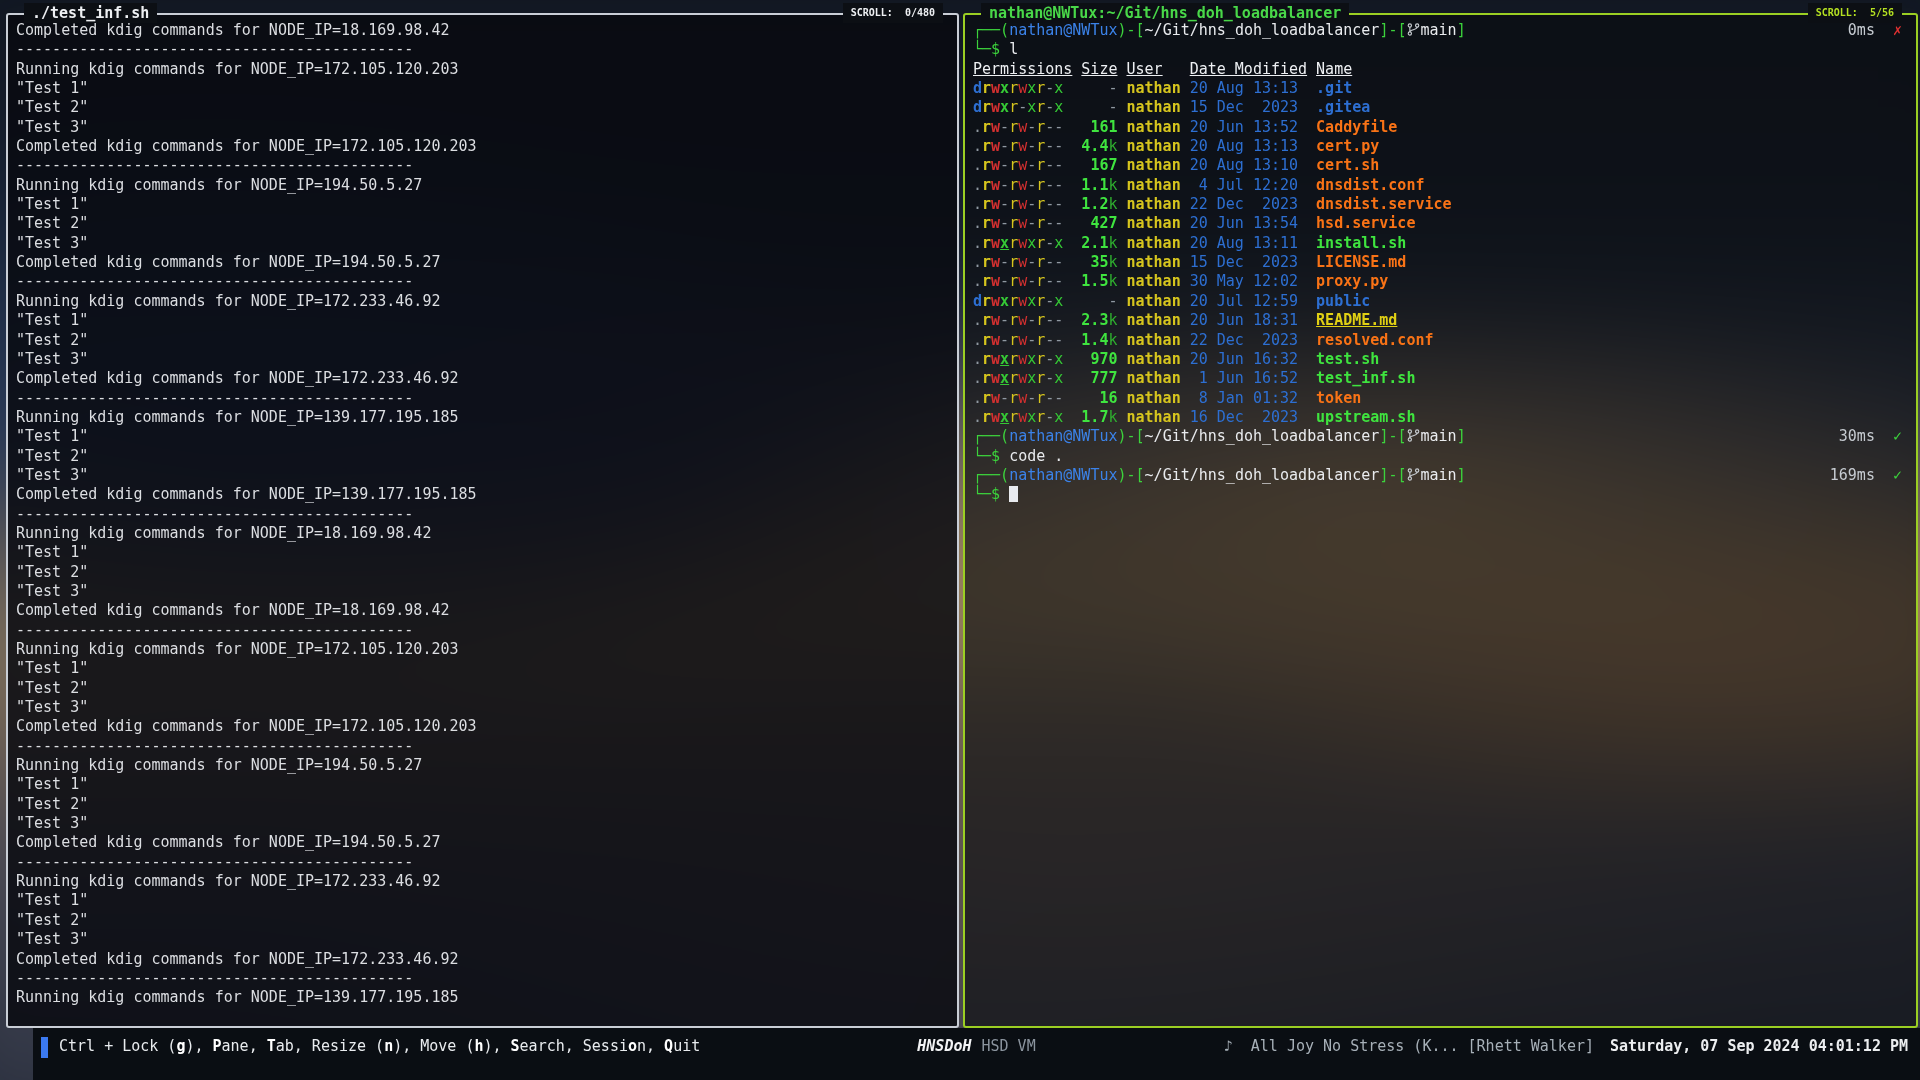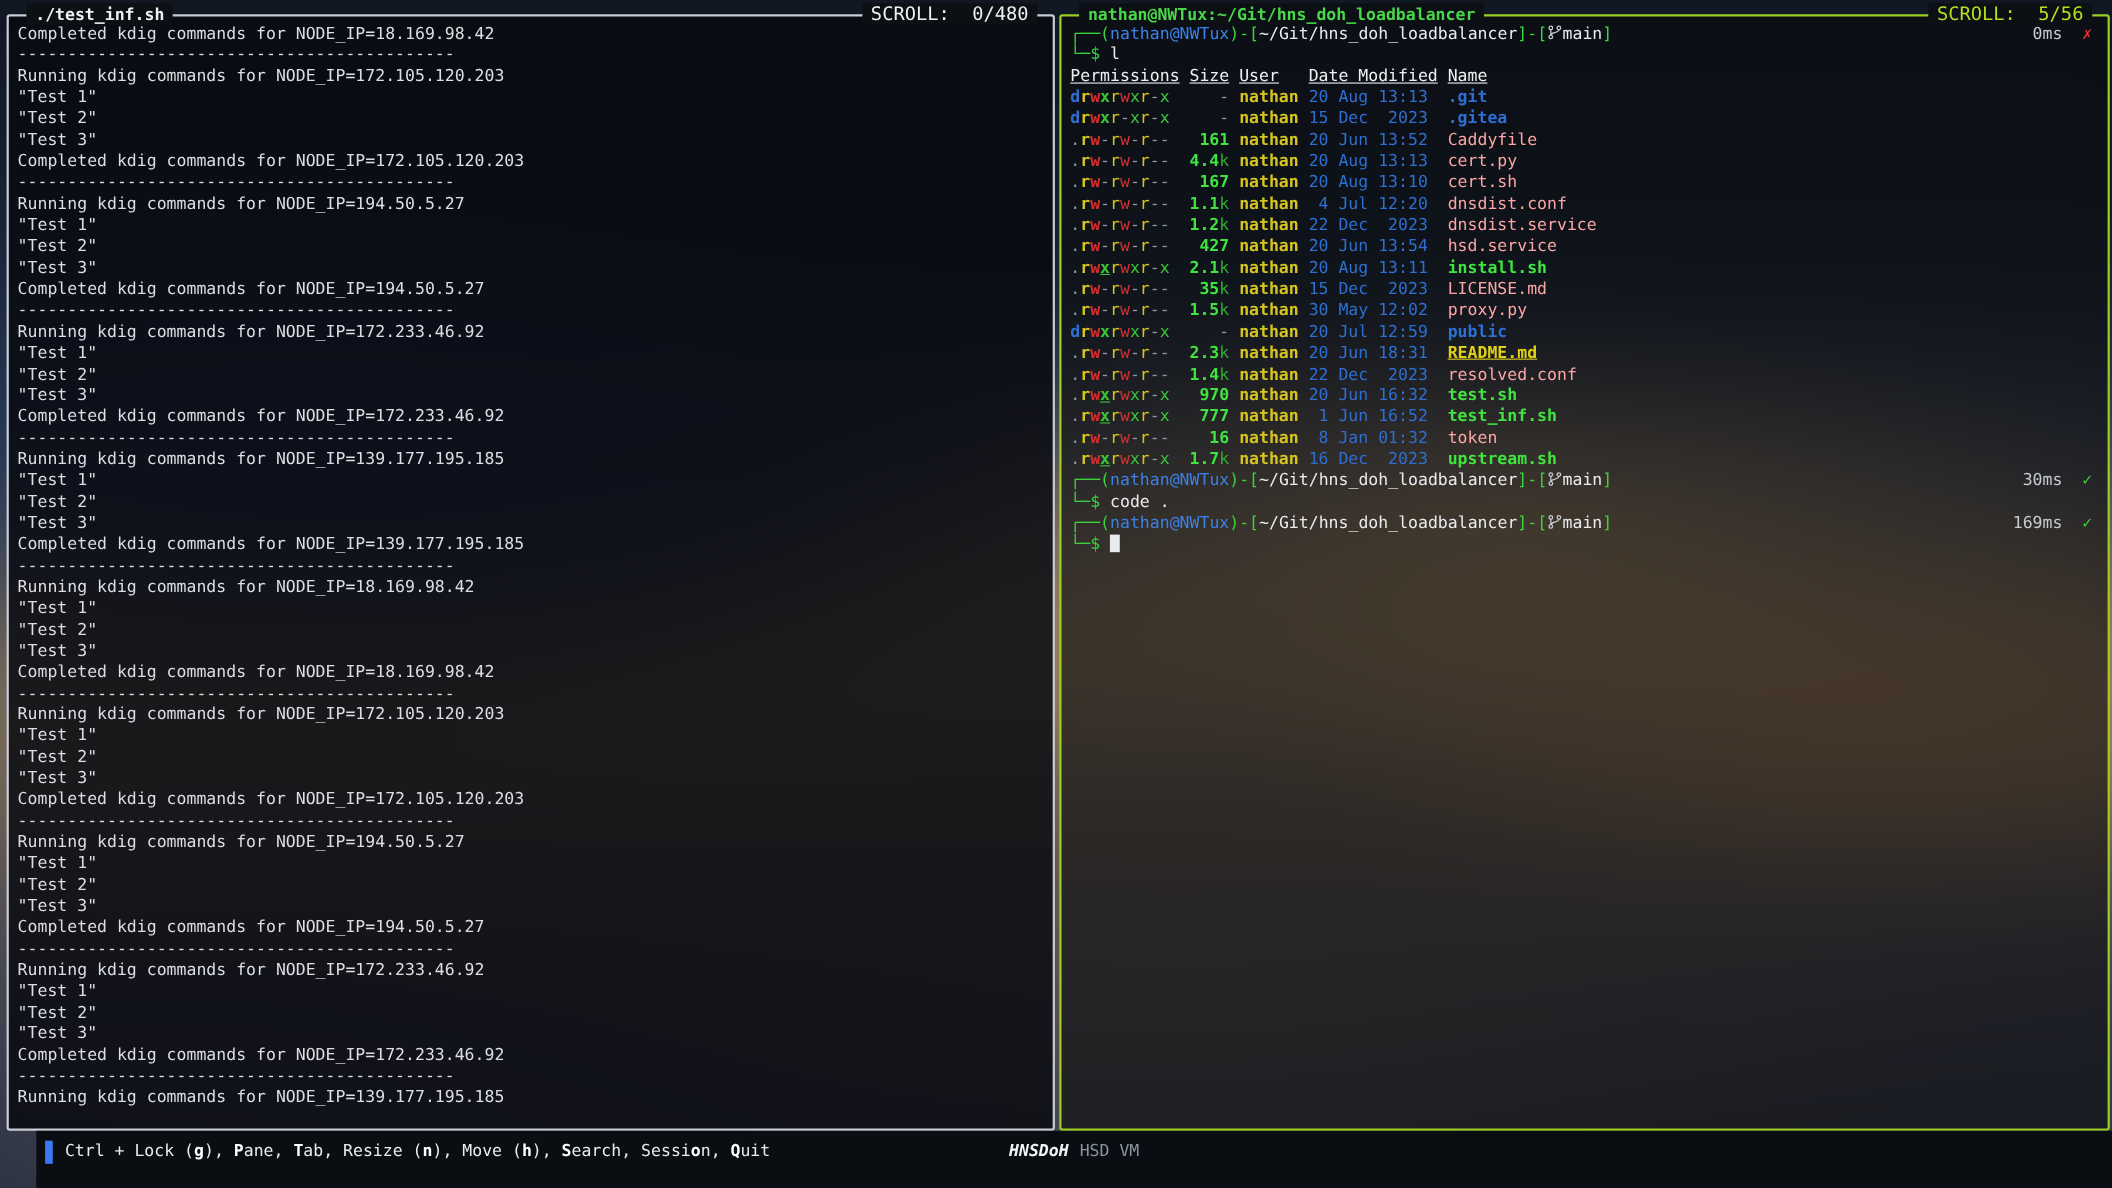--- a/index.html
+++ b/index.html
@@ -23,21 +23,21 @@
   .pane{position:absolute;z-index:2;border:2px solid #7f1d1d;border-radius:3px;}
   .pane-left{left:6px;top:13px;width:949px;height:1011px;
     border-color:var(--border_inactive,#c9ced6);background:rgba(8,10,15,.84);}
   .pane-right{left:963px;top:13px;width:951px;height:1011px;
     border-color:var(--border_active,#9bcf23);background:rgba(10,11,14,.64);}
   .pane-title{position:absolute;top:-12px;left:16px;padding:0 8px;background:#0c0f14;
     font-size:15px;line-height:20px;font-weight:bold;white-space:pre;}
   .pane-left .pane-title{color:#eef0f3;}
   .pane-right .pane-title{color:var(--title_active,#49d849);}
   .scroll-label{position:absolute;top:-12px;right:14px;padding:0 8px;background:#0c0f14;
-    font-size:17px;line-height:20px;font-weight:normal;white-space:pre;}
+    font-size:10px;line-height:20px;font-weight:bold;white-space:pre;}
   .pane-left .scroll-label{color:#eef0f3;}
   .pane-right .scroll-label{color:var(--scroll_active,#b4e022);}
   .pane-body{position:absolute;inset:0;overflow:hidden;padding:6px 0 0 8px;
     font-size:15px;line-height:19.35px;white-space:pre;color:var(--text,#dcdee2);}
   .tline{height:19.35px;position:relative;}
   
   .pg{color:var(--prompt_green,#3cd23c);}
   .pblue{color:var(--prompt_blue,#3b82e8);}
   .pwhite{color:#e9ebee;}
   .pstat{position:absolute;right:14px;top:0;}
@@ -58,21 +58,21 @@
   .pr{color:var(--perm_r,#d6c51e);}
   .pw{color:var(--perm_w,#d43030);}
   .px{color:var(--perm_x,#35c835);}
   .pd{color:var(--dir_blue,#2d6fd2);font-weight:bold;}
   .pdim{color:var(--perm_dot,#9099a2);}
   .sz-num{color:var(--size_green,#3fe43f);font-weight:bold;}
   .sz-suf{color:var(--size_suffix,#2fae2f);}
   .sz-dash{color:var(--perm_dot,#9099a2);}
   .usr{color:var(--user_yellow,#d6c51e);font-weight:bold;text-align:center;}
   .dt{color:var(--date_blue,#2d6fd2);}
-  .n-file{color:#fca5a5;}
+  .n-file{color:#f97316;font-weight:bold;}
   .n-dir{color:var(--dir_blue,#2d6fd2);font-weight:bold;}
   .n-exec{color:var(--exec_green,#3fe43f);font-weight:bold;}
   .n-readme{color:var(--readme_yellow,#e0d014);font-weight:bold;text-decoration:underline;}
   
   .statusbar{position:absolute;left:0;right:0;top:1028px;height:64px;z-index:3;
     background:var(--bar_bg,#0a0e13);display:flex;align-items:flex-start;
     padding:9px 12px 0 8px;box-sizing:border-box;font-size:15px;color:#e9ecef;white-space:pre;margin-left:33px;}
   .sb-indicator{width:7px;height:21px;background:var(--bar_indicator,#3b79f0);margin-right:11px;flex:none;}
   .sb-hints .k{font-weight:bold;color:#ffffff;}
   .sb-tabs{position:absolute;left:50%;transform:translateX(-50%);display:flex;gap:10px;}
@@ -111,13 +111,17 @@
             <circle cx="3.5" cy="14" r="2" fill="none" stroke="#c8cdd2" stroke-width="1.4"></circle>
             <circle cx="12.5" cy="4" r="2" fill="none" stroke="#c8cdd2" stroke-width="1.4"></circle>
             <path d="M3.5 6v6M12.5 6c0 4-9 2.5-9 6" fill="none" stroke="#c8cdd2" stroke-width="1.4"></path>
           </svg></span><span class="pwhite">main</span><span class="pg">]</span><span class="pstat"><span class="ptime">169ms</span><span class="pok">✓</span></span></div><div class="tline"><span class="pg">└─$ </span><span class="cursor"></span></div></div>
 </div>
 
 <div class="statusbar">
   <div class="sb-indicator"></div>
   <div class="sb-hints"><span>Ctrl + Lock (</span><span class="k">g</span><span>), </span><span class="k">P</span><span>ane, </span><span class="k">T</span><span>ab, Resize (</span><span class="k">n</span><span>), Move (</span><span class="k">h</span><span>), </span><span class="k">S</span><span>earch, Sessi</span><span class="k">o</span><span>n, </span><span class="k">Q</span><span>uit</span></div>
   <div class="sb-tabs"><span class="tab-active">HNSDoH</span><span class="tab-inactive">HSD VM</span></div>
+  <div class="sb-right">
+    <span class="sb-music"><span>♪</span>  <span>All Joy No Stress (K... [Rhett Walker]</span></span>
+    <span class="sb-clock">Saturday, 07 Sep 2024 04:01:12 PM</span>
+  </div>
 </div>
 
 </body></html>

